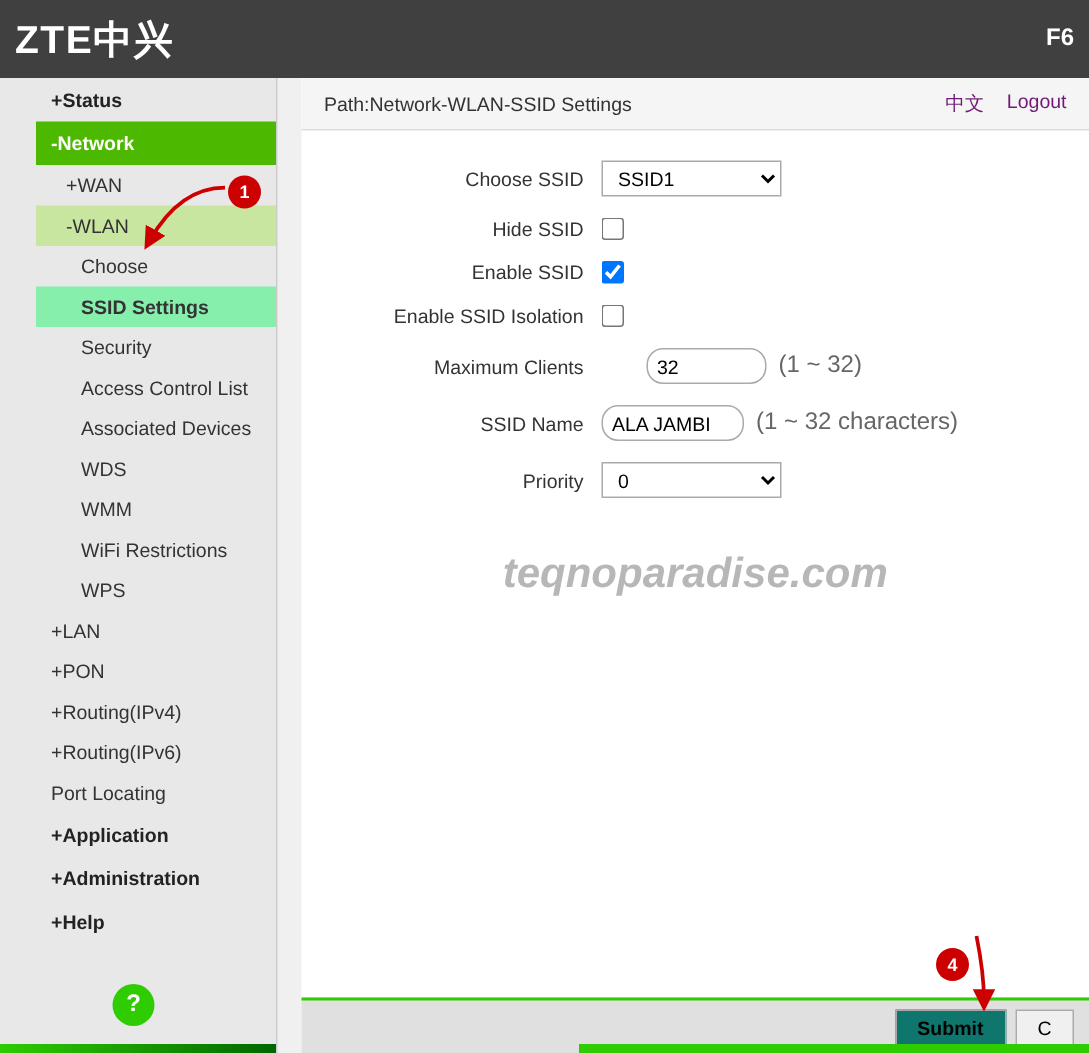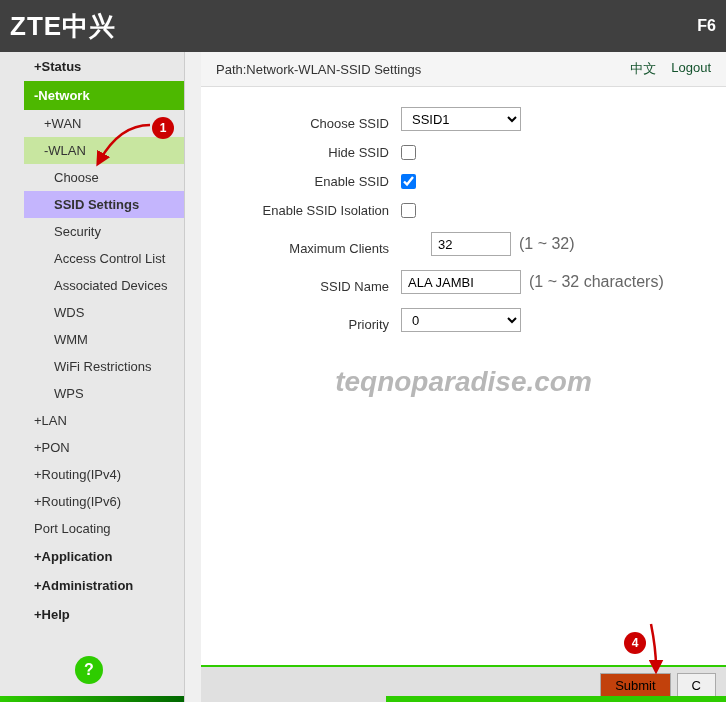--- a/index.html
+++ b/index.html
@@ -62,21 +62,21 @@
       background: #c8e6a0;
       color: #333;
     }
     .sidebar-item.sub {
       padding-left: 20px;
     }
     .sidebar-item.sub2 {
       padding-left: 30px;
     }
     .sidebar-item.selected {
-      background: #c4b5fd;
+      background: #86efac;
       font-weight: bold;
       color: #333;
     }
 
     
     .badge {
       position: absolute;
       border-radius: 50%;
       background: #cc0000;
       color: white;
@@ -99,30 +99,30 @@
     .path-bar {
       background: #f5f5f5;
       border-bottom: 1px solid #ddd;
       padding: 8px 15px;
       display: flex;
       align-items: center;
       justify-content: space-between;
     }
     .path-bar-left { color: #333; font-size: 13px; }
     .path-bar-right { display: flex; gap: 15px; font-size: 13px; }
-    .path-bar-right a { color: #14532d; text-decoration: none; }
+    .path-bar-right a { color: #701a75; text-decoration: none; }
 
     .form-area {
       padding: 20px 40px;
       flex: 1;
     }
 
     .form-row {
       display: flex;
-      align-items: flex-end;
+      align-items: center;
       margin-bottom: 14px;
     }
     .form-label {
       width: 160px;
       text-align: right;
       padding-right: 12px;
       color: #333;
     }
     .form-control {
       display: flex;
@@ -131,25 +131,25 @@
     }
 
     input[type="text"], select {
       border: 1px solid #aaa;
       padding: 3px 6px;
       font-size: 13px;
       background: white;
     }
 
     select { height: 24px; }
-    input[type="text"] { height: 24px; }
+    input[type="text"] { height: 24px; border-radius: 11px; }
 
     .ssid-select { width: 120px; }
     .max-clients-input { width: 80px; }
-    .ssid-name-input { width: 120px; }
+    .ssid-name-input { width: 95px; }
     .priority-select { width: 120px; }
 
     input[type="checkbox"] { width: 15px; height: 15px; }
 
     .hint { color: #666; font-size: 16px; }
 
     
     .watermark {
       text-align: center;
       padding: 20px 0 10px;
@@ -170,22 +170,22 @@
       gap: 6px;
     }
     .btn {
       padding: 4px 14px;
       font-size: 13px;
       cursor: pointer;
       border: 1px solid #aaa;
       background: #f0f0f0;
     }
     .btn-submit {
-      background: #c2410c;
-      font-weight: normal;
+      background: #0f766e;
+      font-weight: bold;
     }
 
     
     .annotation {
       display: inline-flex;
       align-items: center;
       justify-content: center;
       width: 22px;
       height: 22px;
       border-radius: 50%;

